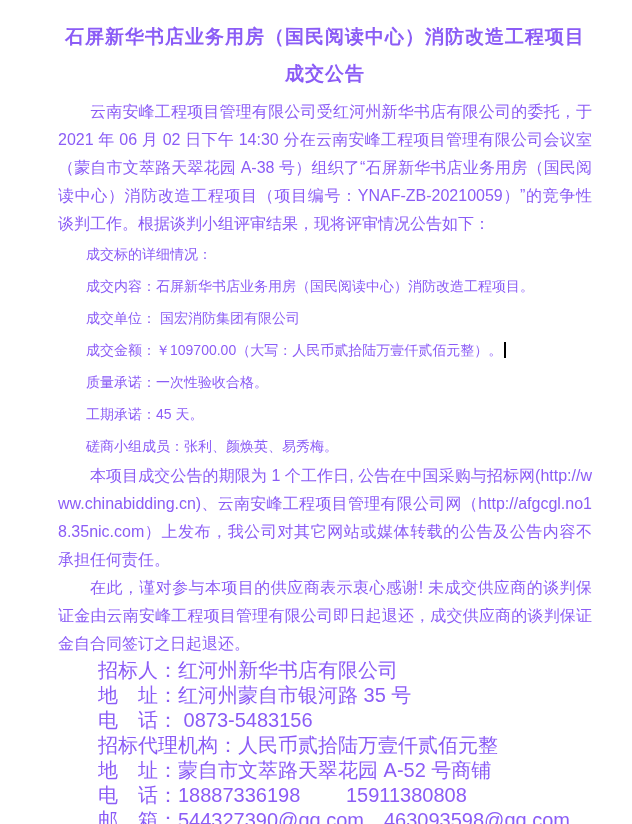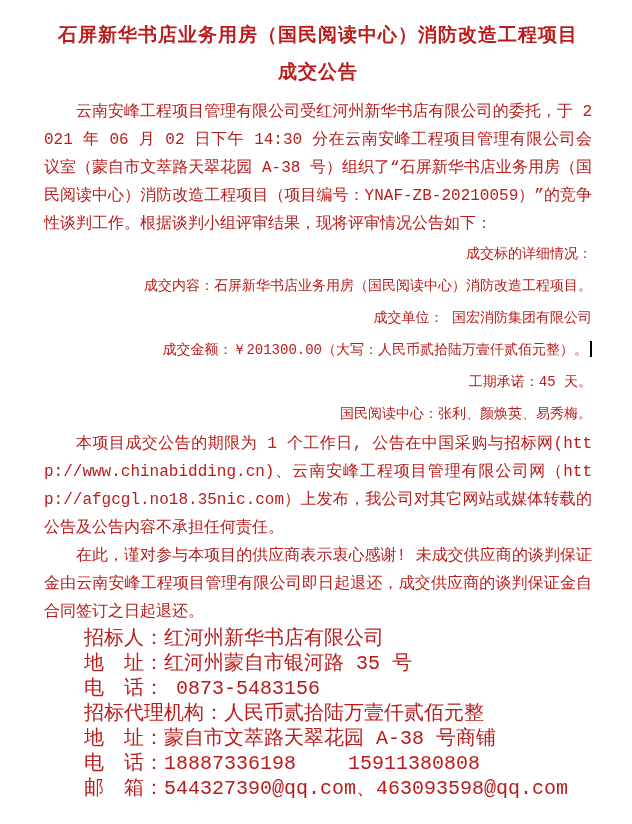--- a/index.html
+++ b/index.html
@@ -1,24 +1,24 @@
 <!DOCTYPE html>
 <html><head>
 <meta charset="utf-8">
 <style>
   html, body { margin: 0; padding: 0; background: #ffffff; }
   .page {
     position: relative;
     width: 632px;
     height: 824px;
     box-sizing: border-box;
-    padding: 18px 40px 0 44px;
+    padding: 18px 40px 0 58px;
     background: #ffffff;
-    color: #b91c1c;
-    font-family: Liberation Mono, monospace;
+    color: #8b5cf6;
+    font-family: Liberation Sans, sans-serif;
     overflow: hidden;
   }
   .title {
     margin: 0 0 6px 0;
     font-size: 19px;
     line-height: 37px;
     font-weight: bold;
     text-align: center;
     letter-spacing: 1px;
   }
@@ -30,21 +30,20 @@
     text-indent: 2em;
     text-align: justify;
     word-break: break-all;
   }
   .detail {
     margin: 0;
     font-size: 14px;
     line-height: 32px;
     text-indent: 2em;
     white-space: nowrap;
-    text-align: right;
   }
   .contact {
     margin: 0;
     font-size: 20px;
     line-height: 25px;
     text-indent: 2em;
     white-space: nowrap;
   }
   .caret {
     display: inline-block;
@@ -66,32 +65,33 @@
   </h1>
 
   <p class="para">云南安峰工程项目管理有限公司受红河州新华书店有限公司的委托，于 2021 年 06 月 02 日下午 14:30 分在云南安峰工程项目管理有限公司会议室（蒙自市文萃路天翠花园 A-38 号）组织了“石屏新华书店业务用房（国民阅读中心）消防改造工程项目（项目编号：YNAF-ZB-20210059）”的竞争性谈判工作。根据谈判小组评审结果，现将评审情况公告如下：</p>
 
   <p class="detail">成交标的详细情况：</p>
 
   <p class="detail">成交内容：石屏新华书店业务用房（国民阅读中心）消防改造工程项目。</p>
 
   <p class="detail">成交单位： 国宏消防集团有限公司</p>
 
-  <p class="detail"><span>成交金额：￥201300.00（大写：人民币贰拾陆万壹仟贰佰元整）。</span><span class="caret"></span></p>
+  <p class="detail"><span>成交金额：￥109700.00（大写：人民币贰拾陆万壹仟贰佰元整）。</span><span class="caret"></span></p>
 
+  <p class="detail">质量承诺：一次性验收合格。</p>
 
   <p class="detail">工期承诺：45 天。</p>
 
-  <p class="detail">国民阅读中心：张利、颜焕英、易秀梅。</p>
+  <p class="detail">磋商小组成员：张利、颜焕英、易秀梅。</p>
 
   <p class="para">本项目成交公告的期限为 1 个工作日, 公告在中国采购与招标网(http://www.chinabidding.cn)、云南安峰工程项目管理有限公司网（http://afgcgl.no18.35nic.com）上发布，我公司对其它网站或媒体转载的公告及公告内容不承担任何责任。</p>
 
   <p class="para">在此，谨对参与本项目的供应商表示衷心感谢! 未成交供应商的谈判保证金由云南安峰工程项目管理有限公司即日起退还，成交供应商的谈判保证金自合同签订之日起退还。</p>
 
   <p class="contact">招标人：红河州新华书店有限公司</p>
   <p class="contact">地　址：红河州蒙自市银河路 35 号</p>
   <p class="contact">电　话： 0873-5483156</p>
   <p class="contact">招标代理机构：人民币贰拾陆万壹仟贰佰元整</p>
-  <p class="contact">地　址：蒙自市文萃路天翠花园 A-38 号商铺</p>
+  <p class="contact">地　址：蒙自市文萃路天翠花园 A-52 号商铺</p>
   <p class="contact">电　话：18887336198　　 15911380808</p>
   <p class="contact">邮　箱：544327390@qq.com、463093598@qq.com</p>
 
 </div>
 
 </body></html>

